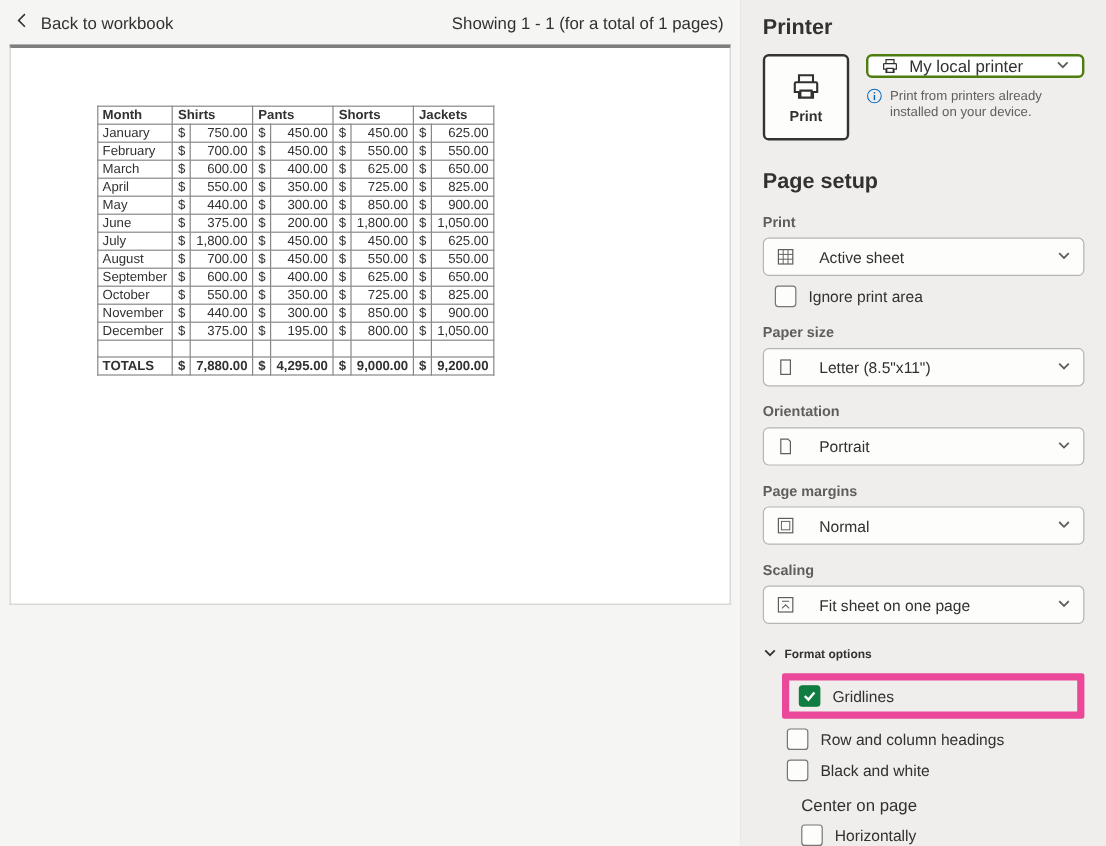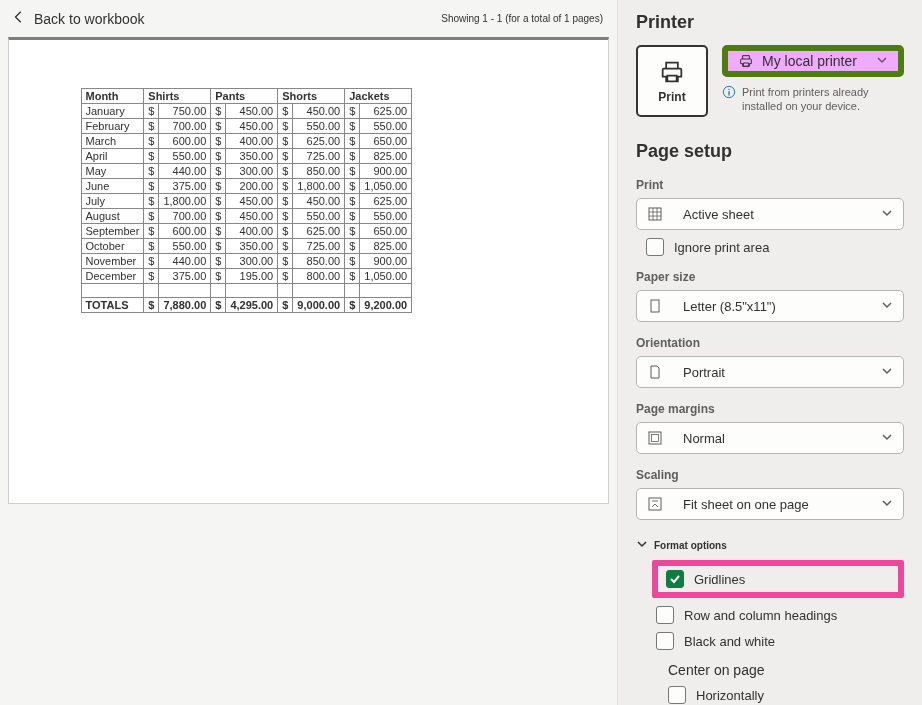--- a/index.html
+++ b/index.html
@@ -33,21 +33,21 @@
     gap: 8px;
     font-size: 14px;
     color: #323130;
     cursor: pointer;
     padding: 2px 4px;
   }
   .back-arrow {
     font-size: 14px;
   }
   .showing {
-    font-size: 10px;
+    font-size: 14px;
     color: #323130;
   }
   .preview-area {
     flex: 1;
     margin: 0 8px 8px 8px;
     border: 1px solid #cfcfcd;
     background: #fff;
     border-top: 3px solid #7e7e7e;
     position: relative;
     display: flex;
@@ -128,24 +128,24 @@
     justify-content: center;
     cursor: pointer;
     gap: 4px;
   }
   .print-btn .label {
     font-size: 12px;
     font-weight: 600;
   }
   .printer-select-col { flex: 1; }
   .printer-select {
-    height: 32px;
-    border: 6px solid #4d7c0f;
+    height: 20px;
+    border: 2px solid #4d7c0f;
     border-radius: 5px;
-    background: #f0abfc;
+    background: #ffffff;
     display: flex;
     align-items: center;
     padding: 0 10px;
     justify-content: space-between;
     cursor: pointer;
   }
   .printer-select .left { display:flex; align-items:center; gap:8px; }
   .helper-text {
     display: flex;
     align-items: flex-start;

